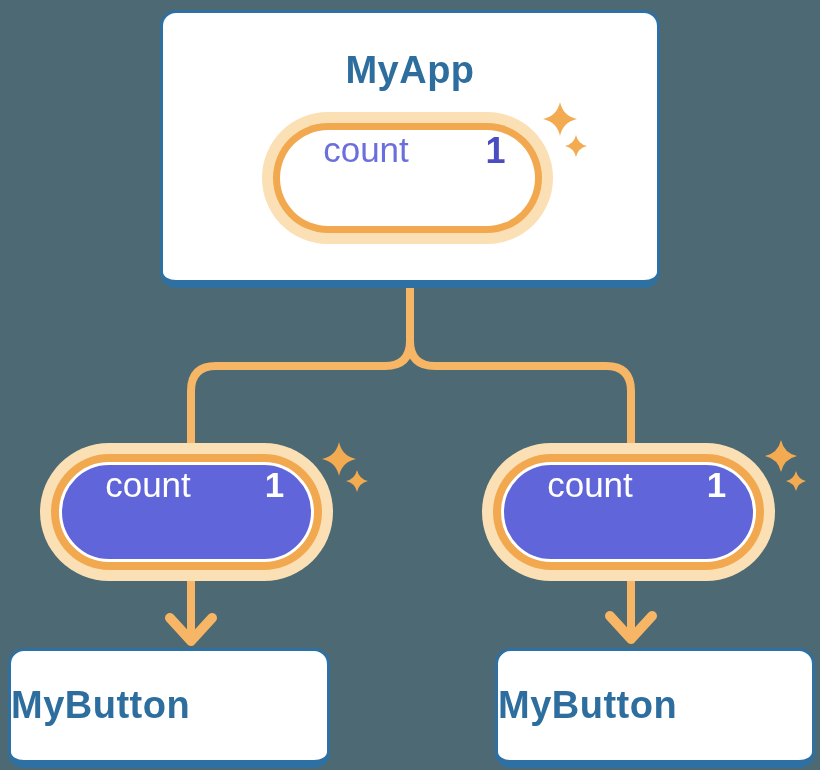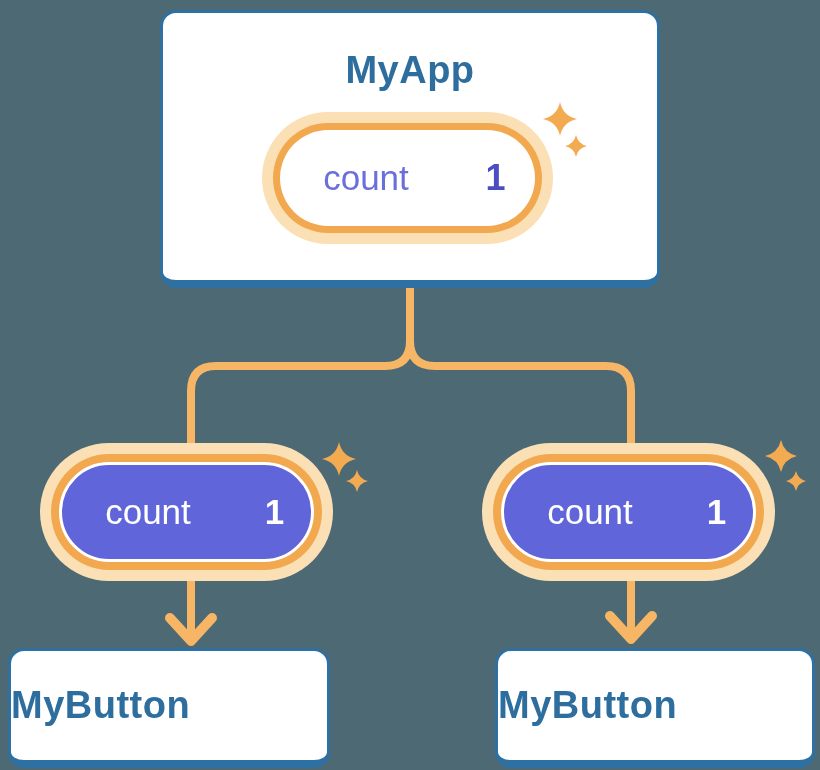--- a/index.html
+++ b/index.html
@@ -18,21 +18,21 @@
 
   .card{position:absolute;background:var(--card-bg);border:3px solid var(--card-border);
         border-bottom-width:8px;border-radius:16px;box-sizing:border-box;z-index:2;}
   .card-title{text-align:center;font-size:38px;font-weight:bold;color:var(--card-text);letter-spacing:0.5px;}
   .card.root{left:160px;top:10px;width:500px;height:278px;}
   .card.root .card-title{margin-top:36px;}
   .card.button{display:flex;align-items:center;}
   .card.left-card{left:8px;top:648px;width:322px;height:120px;}
   .card.right-card{left:495px;top:648px;width:320px;height:120px;}
 
-  .pill{position:absolute;width:255px;border-radius:60px;display:flex;align-items:center;
+  .pill{position:absolute;width:255px;border-radius:60px;display:flex;align-items:flex-start;
         box-sizing:border-box;z-index:3;}
   .pill .seg{display:flex;align-items:center;justify-content:center;}
   .pill .seg.label{width:172px;}
   .pill .seg.value{flex:1;}
   .pill .divider{width:4px;}
 
   .pill.light{left:117px;top:117px;height:96px;background:#fff;
         box-shadow:0 0 0 7px var(--ring-orange),0 0 0 18px var(--pale-orange);}
   .pill.light .divider{background:var(--ring-orange);}
   .pill.light .label{color:var(--pill-label-purple);font-size:35px;}

